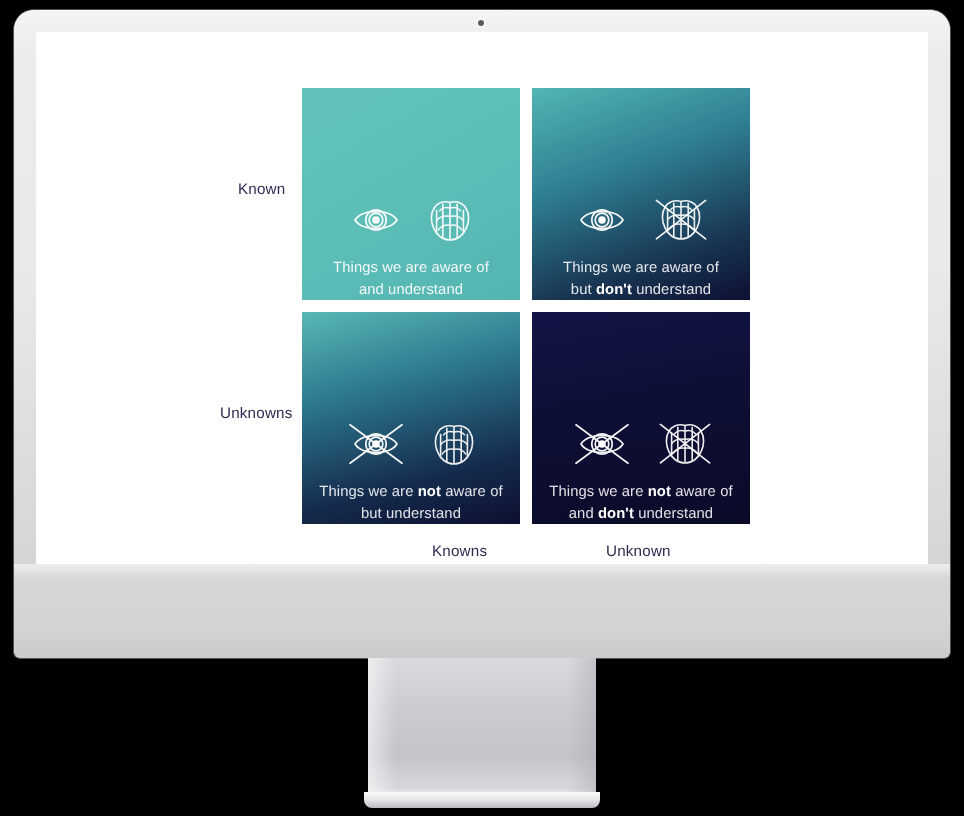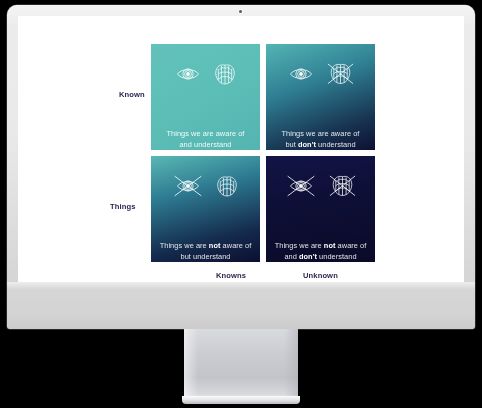--- a/index.html
+++ b/index.html
@@ -117,21 +117,21 @@
     height: 218px;
   }
   .quad {
     position: absolute;
     width: 109px;
     height: 106px;
     box-sizing: border-box;
     display: flex;
     flex-direction: column;
     align-items: center;
-    justify-content: space-between;
+    justify-content: flex-end;
     padding-top: 17px;
   }
   .q-tl { left: 0;    top: 0;   background: linear-gradient(150deg, #62c2bb 0%, #5cbdb7 55%, #54b4b0 100%); }
   .q-tr { left: 115px; top: 0;  background: linear-gradient(160deg, #53b5b4 0%, #2f7f93 38%, #17314f 78%, #0d1033 100%); }
   .q-bl { left: 0;    top: 112px; background: linear-gradient(165deg, #5ab8b4 0%, #2e7c92 33%, #142a4c 75%, #0c0f31 100%); }
   .q-br { left: 115px; top: 112px; background: linear-gradient(170deg, #121446 0%, #0e0f36 45%, #0a0a28 100%); }
 
   .icon-row {
     display: flex;
     align-items: center;
@@ -150,21 +150,21 @@
     letter-spacing: 0.05px;
     padding: 0 6px;
   }
   .q-tl .quad-text { color: rgba(255,255,255,0.92); }
   .quad-text b { font-weight: 700; color: #ffffff; }
 
   
   .axis-label {
     position: absolute;
     font-size: 7.6px;
-    font-weight: 700;
+    font-weight: 400;
     color: #2b2b52;
     letter-spacing: 0.1px;
     white-space: nowrap;
   }
   .lbl-known   { left: 101px; top: 74px; }
   .lbl-unknown { left: 92px;  top: 186px; }
   .lbl-knowns   { left: 175px; top: 255px; padding-left: 23px; }
   .lbl-unknowns { left: 285px; top: 255px; }
 </style>
 </head>
@@ -328,21 +328,21 @@
               </g>
             </svg>
           </span>
         </div>
         <div class="quad-text"><span>Things we are </span><b>not</b><span> aware of</span><br><span>and </span><b>don't</b><span> understand</span></div>
       </div>
 
     </div>
 
     <div class="axis-label lbl-known">Known</div>
-    <div class="axis-label lbl-unknown">Things</div>
+    <div class="axis-label lbl-unknown">Unknowns</div>
     <div class="axis-label lbl-knowns">Knowns</div>
     <div class="axis-label lbl-unknowns">Unknown</div>
 
   </div>
 
   <div class="chin"></div>
   <div class="stand-neck"></div>
   <div class="stand-base"></div>
 
 </div>

